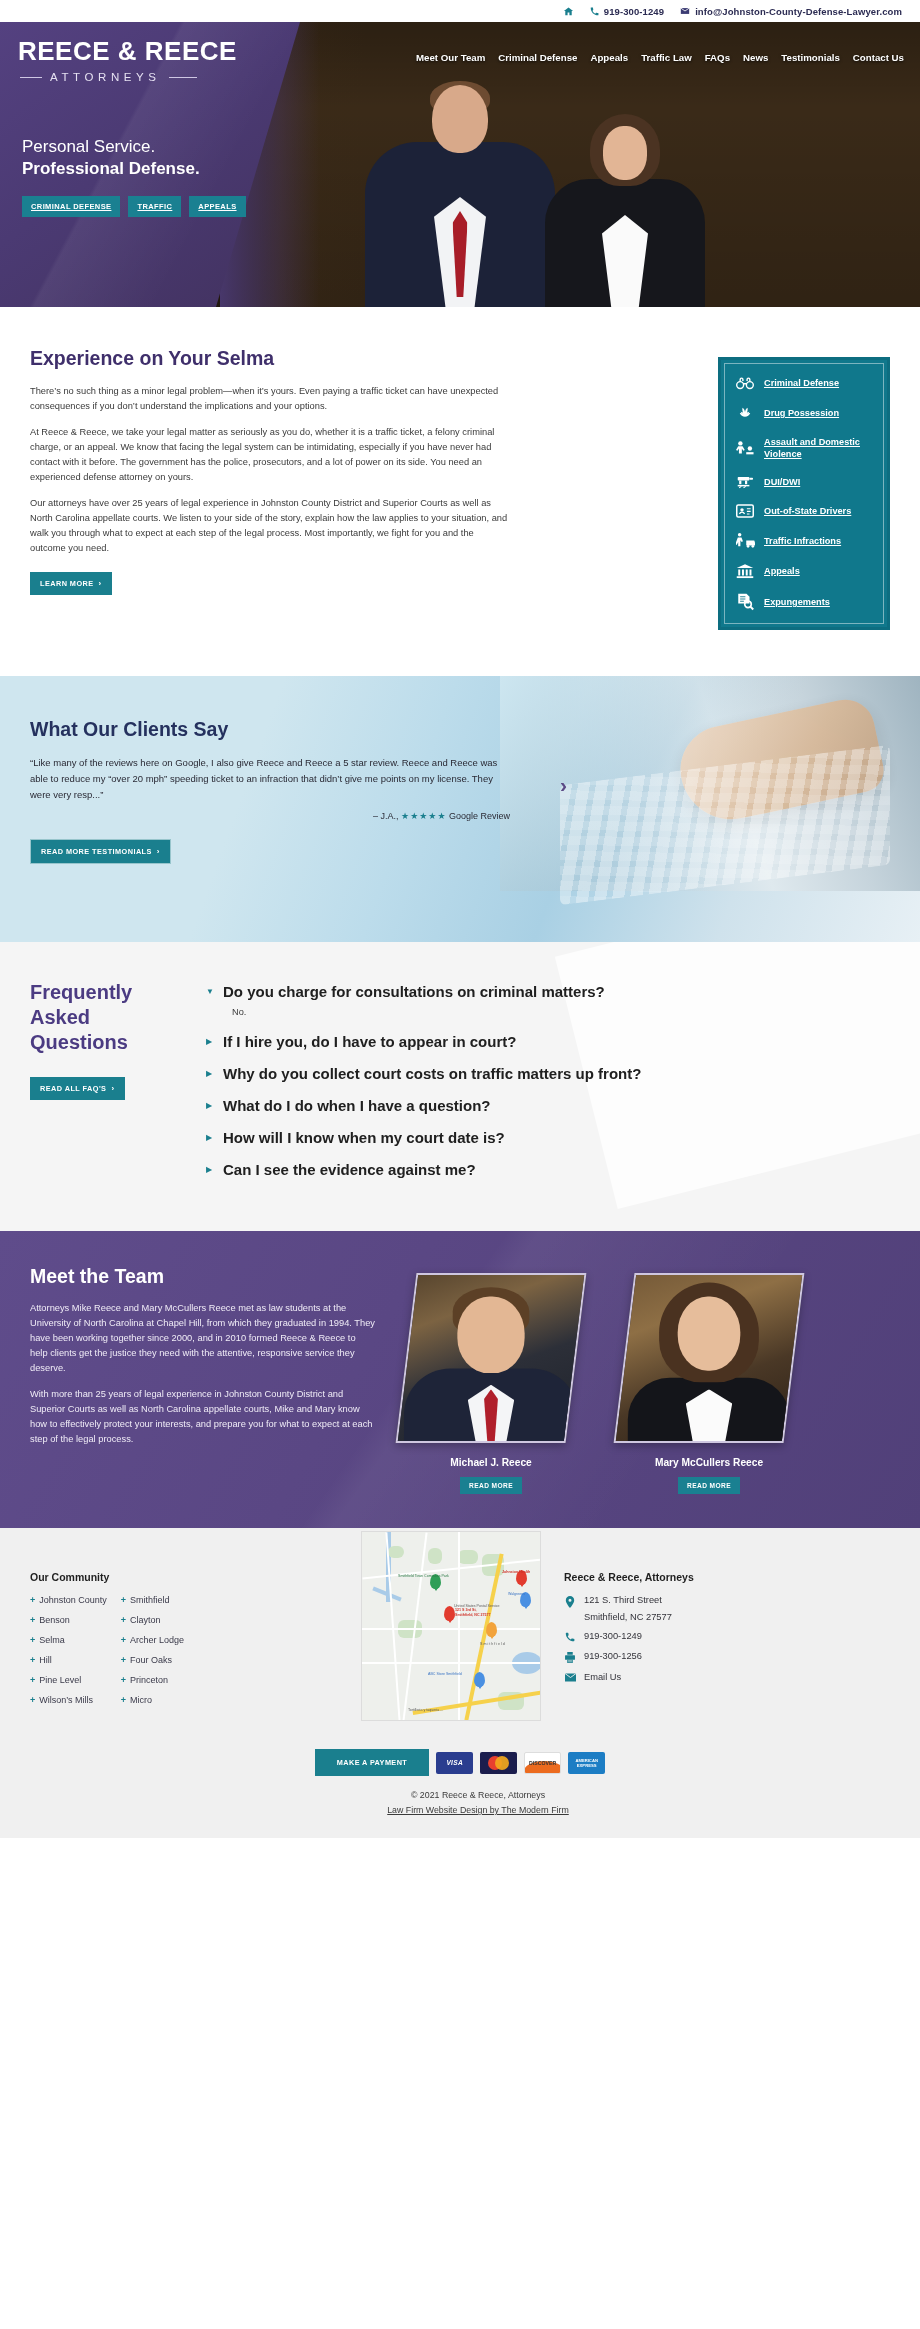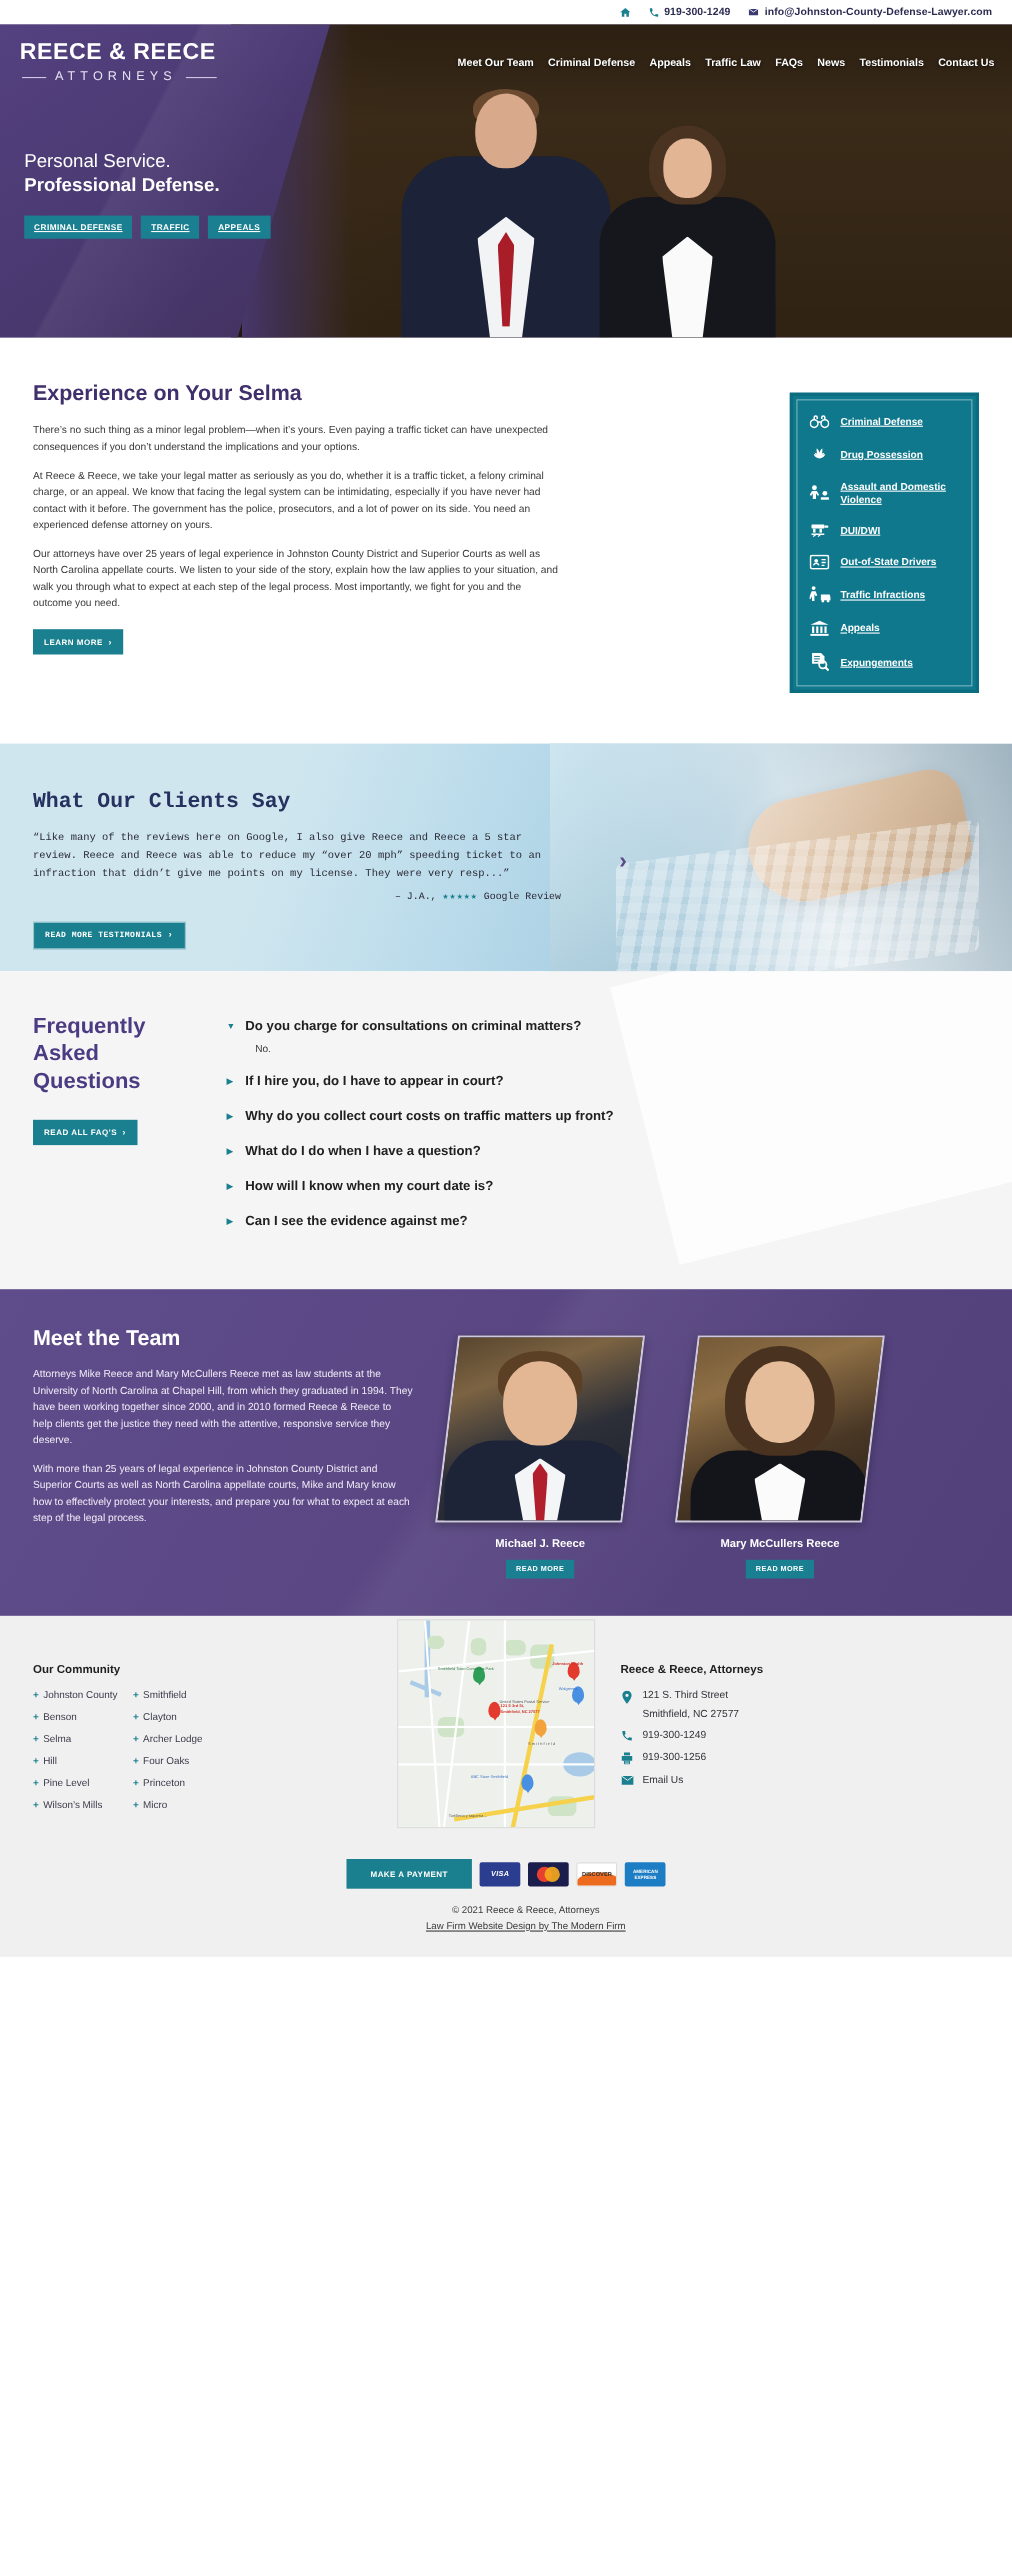--- a/index.html
+++ b/index.html
@@ -79,21 +79,21 @@
   .hero-left::after{
     content:""; position:absolute; inset:0;
     background: linear-gradient(118deg, rgba(255,255,255,0.00) 40%, rgba(255,255,255,0.055) 41%, rgba(255,255,255,0.00) 68%);
   }
   .hero-wash {
     position:absolute; left:220px; top:0; width:100px; height:285px; z-index:4;
     background: linear-gradient(90deg, rgba(75,58,115,0.92), rgba(75,58,115,0));
   }
   .logo-wrap { position: absolute; left: 18px; top: 14px; z-index: 10; }
   .logo-main {
-    font-size: 21px; font-weight: bold; color: #fff; letter-spacing: 0.5px;
+    font-size: 26px; font-weight: bold; color: #fff; letter-spacing: 0.5px;
     font-family: "Liberation Sans", sans-serif;
   }
   .logo-sub {
     display: flex; align-items: center; gap: 8px; margin-top: 4px; margin-left: 2px;
   }
   .logo-sub .line { height: 1px; background: #cfc7e4; flex: 0 0 22px; }
   .logo-sub .line.r { flex: 0 0 28px; }
   .logo-sub span.txt { font-size: 11.5px; letter-spacing: 4.6px; color: #e6e1f2; }
 
   .hero-copy { position: absolute; left: 22px; top: 114px; z-index: 10; }
@@ -137,23 +137,22 @@
   }
   .pa-item {
     display: flex; align-items: center; gap: 9px; padding: 7px 7px;
     color: #fff; font-size: 9.2px; font-weight: bold; line-height: 12px;
   }
   .pa-item .pa-ic { width: 20px; flex: 0 0 20px; display:flex; align-items:center; justify-content:center; }
   .pa-item svg { display:block; }
 
   
   .testimonials {
-    position: relative; height: 207px; overflow: hidden;
+    position: relative; height: 266px; overflow: hidden;
     background: linear-gradient(110deg,#cfe6ef 0%, #cfe6ef 28%, #bcdceb 45%, #a9d0e4 62%, #cfe2ec 80%, #e7f0f5 100%);
-    font-family: Liberation Mono, monospace;
   }
   .kb {
     position:absolute; right:0; top:0; width:420px; height:215px;
     background:
       linear-gradient(115deg, rgba(205,230,240,1) 0%, rgba(205,230,240,0.55) 18%, rgba(160,200,220,0.25) 38%, rgba(255,255,255,0.0) 60%),
       linear-gradient(70deg,#93b9cc 0%, #bcd5e2 30%, #dfe9ee 55%, #c6d4dc 75%, #9fb4c0 100%);
   }
   .kb::after{
     content:""; position:absolute; left:60px; bottom:6px; width:330px; height:120px;
     background:
@@ -184,21 +183,21 @@
   .faq::after{
     content:""; position:absolute; right:-80px; top:-40px; width:420px; height:260px;
     background:#ffffff; transform: rotate(-14deg); opacity:.75;
   }
   .faq-inner { width: 860px; margin: 0 auto; display: flex; gap: 26px; position: relative; z-index: 2; }
   .faq-left { width: 150px; }
   h2.faq-title { color: #4b3b82; font-size: 20px; font-weight: bold; line-height: 25px; }
   .faq-right { flex: 1; padding-top: 5px; }
   .faq-item { display: flex; gap: 8px; align-items: flex-start; margin-bottom: 19px; }
   .faq-item .tri { color: #1a7f8e; font-size: 8px; line-height: 13px; flex: 0 0 9px; }
-  .faq-q { font-size: 12px; font-weight: bold; color: #202020; line-height: 13px; }
+  .faq-q { font-size: 15px; font-weight: bold; color: #202020; line-height: 13px; }
   .faq-a { font-size: 9.2px; color: #3a3a3a; margin: 11px 0 0 26px; }
 
   
   .team {
     background: linear-gradient(120deg,#5f4c8b 0%, #5a4784 40%, #514079 100%);
     padding: 34px 0 34px 0; position: relative; overflow: hidden;
   }
   .team::before{
     content:""; position:absolute; inset:0;
     background: linear-gradient(125deg, rgba(255,255,255,0) 45%, rgba(255,255,255,.05) 48%, rgba(255,255,255,0) 72%);

